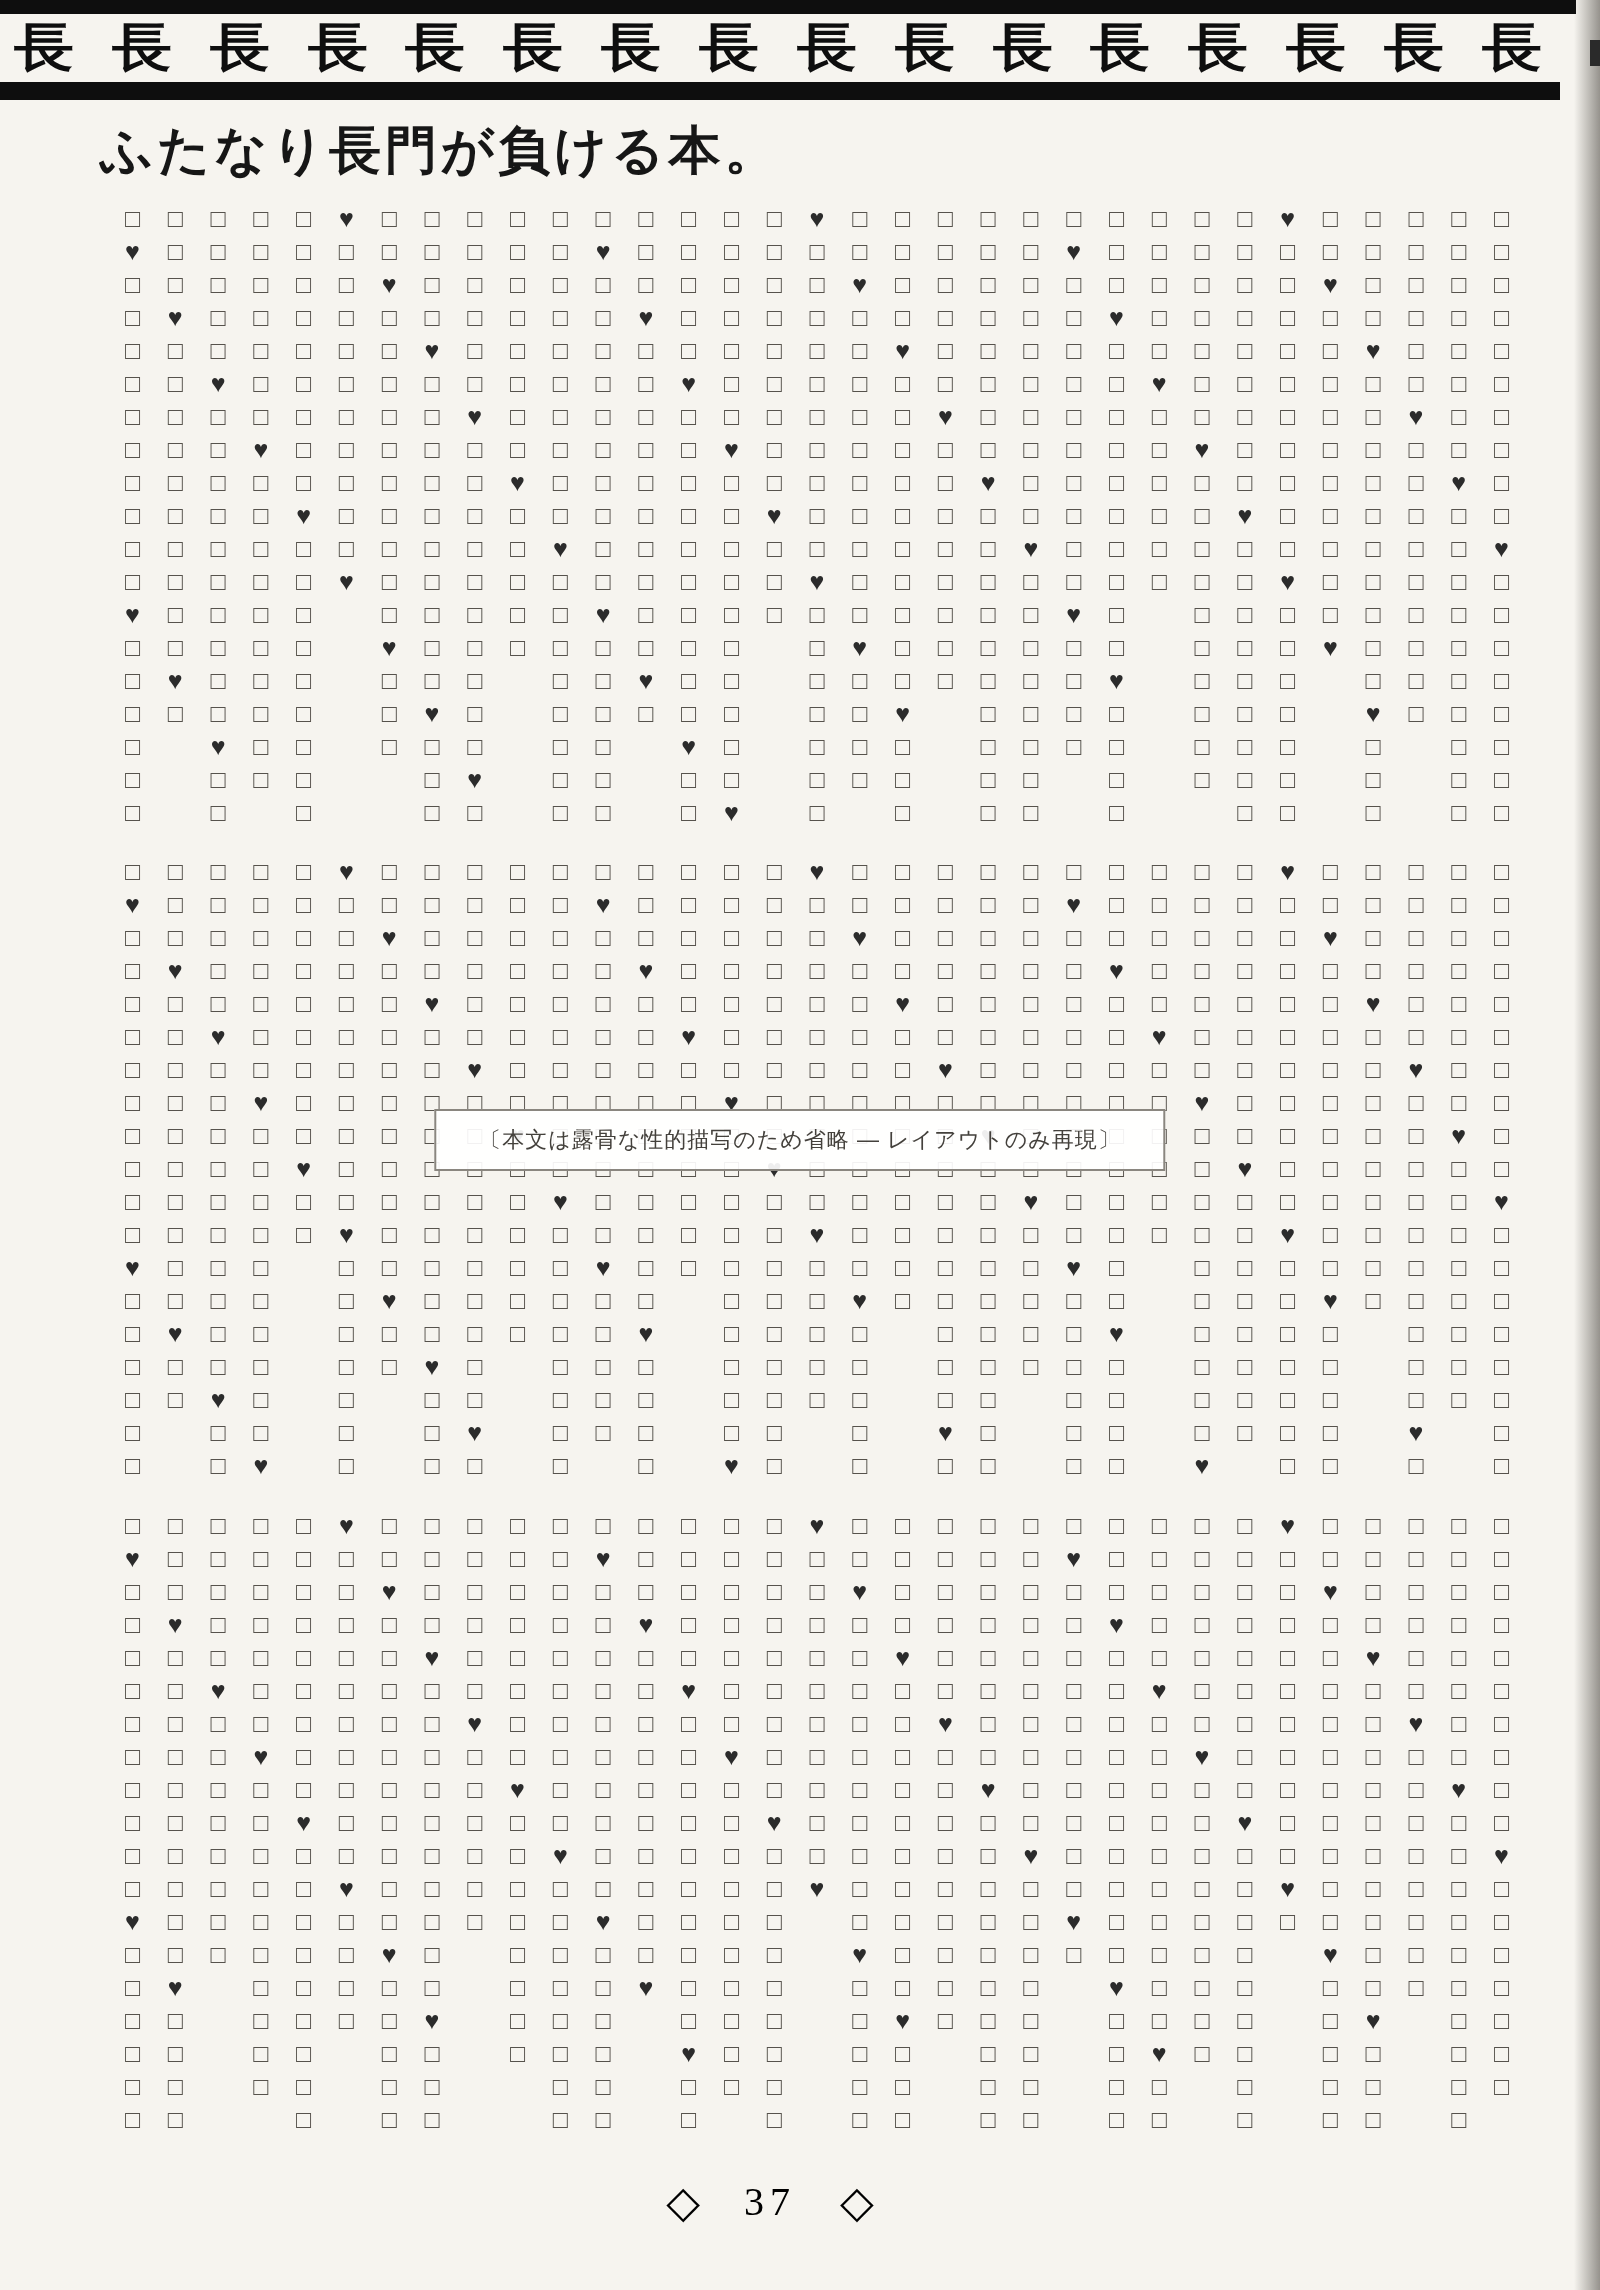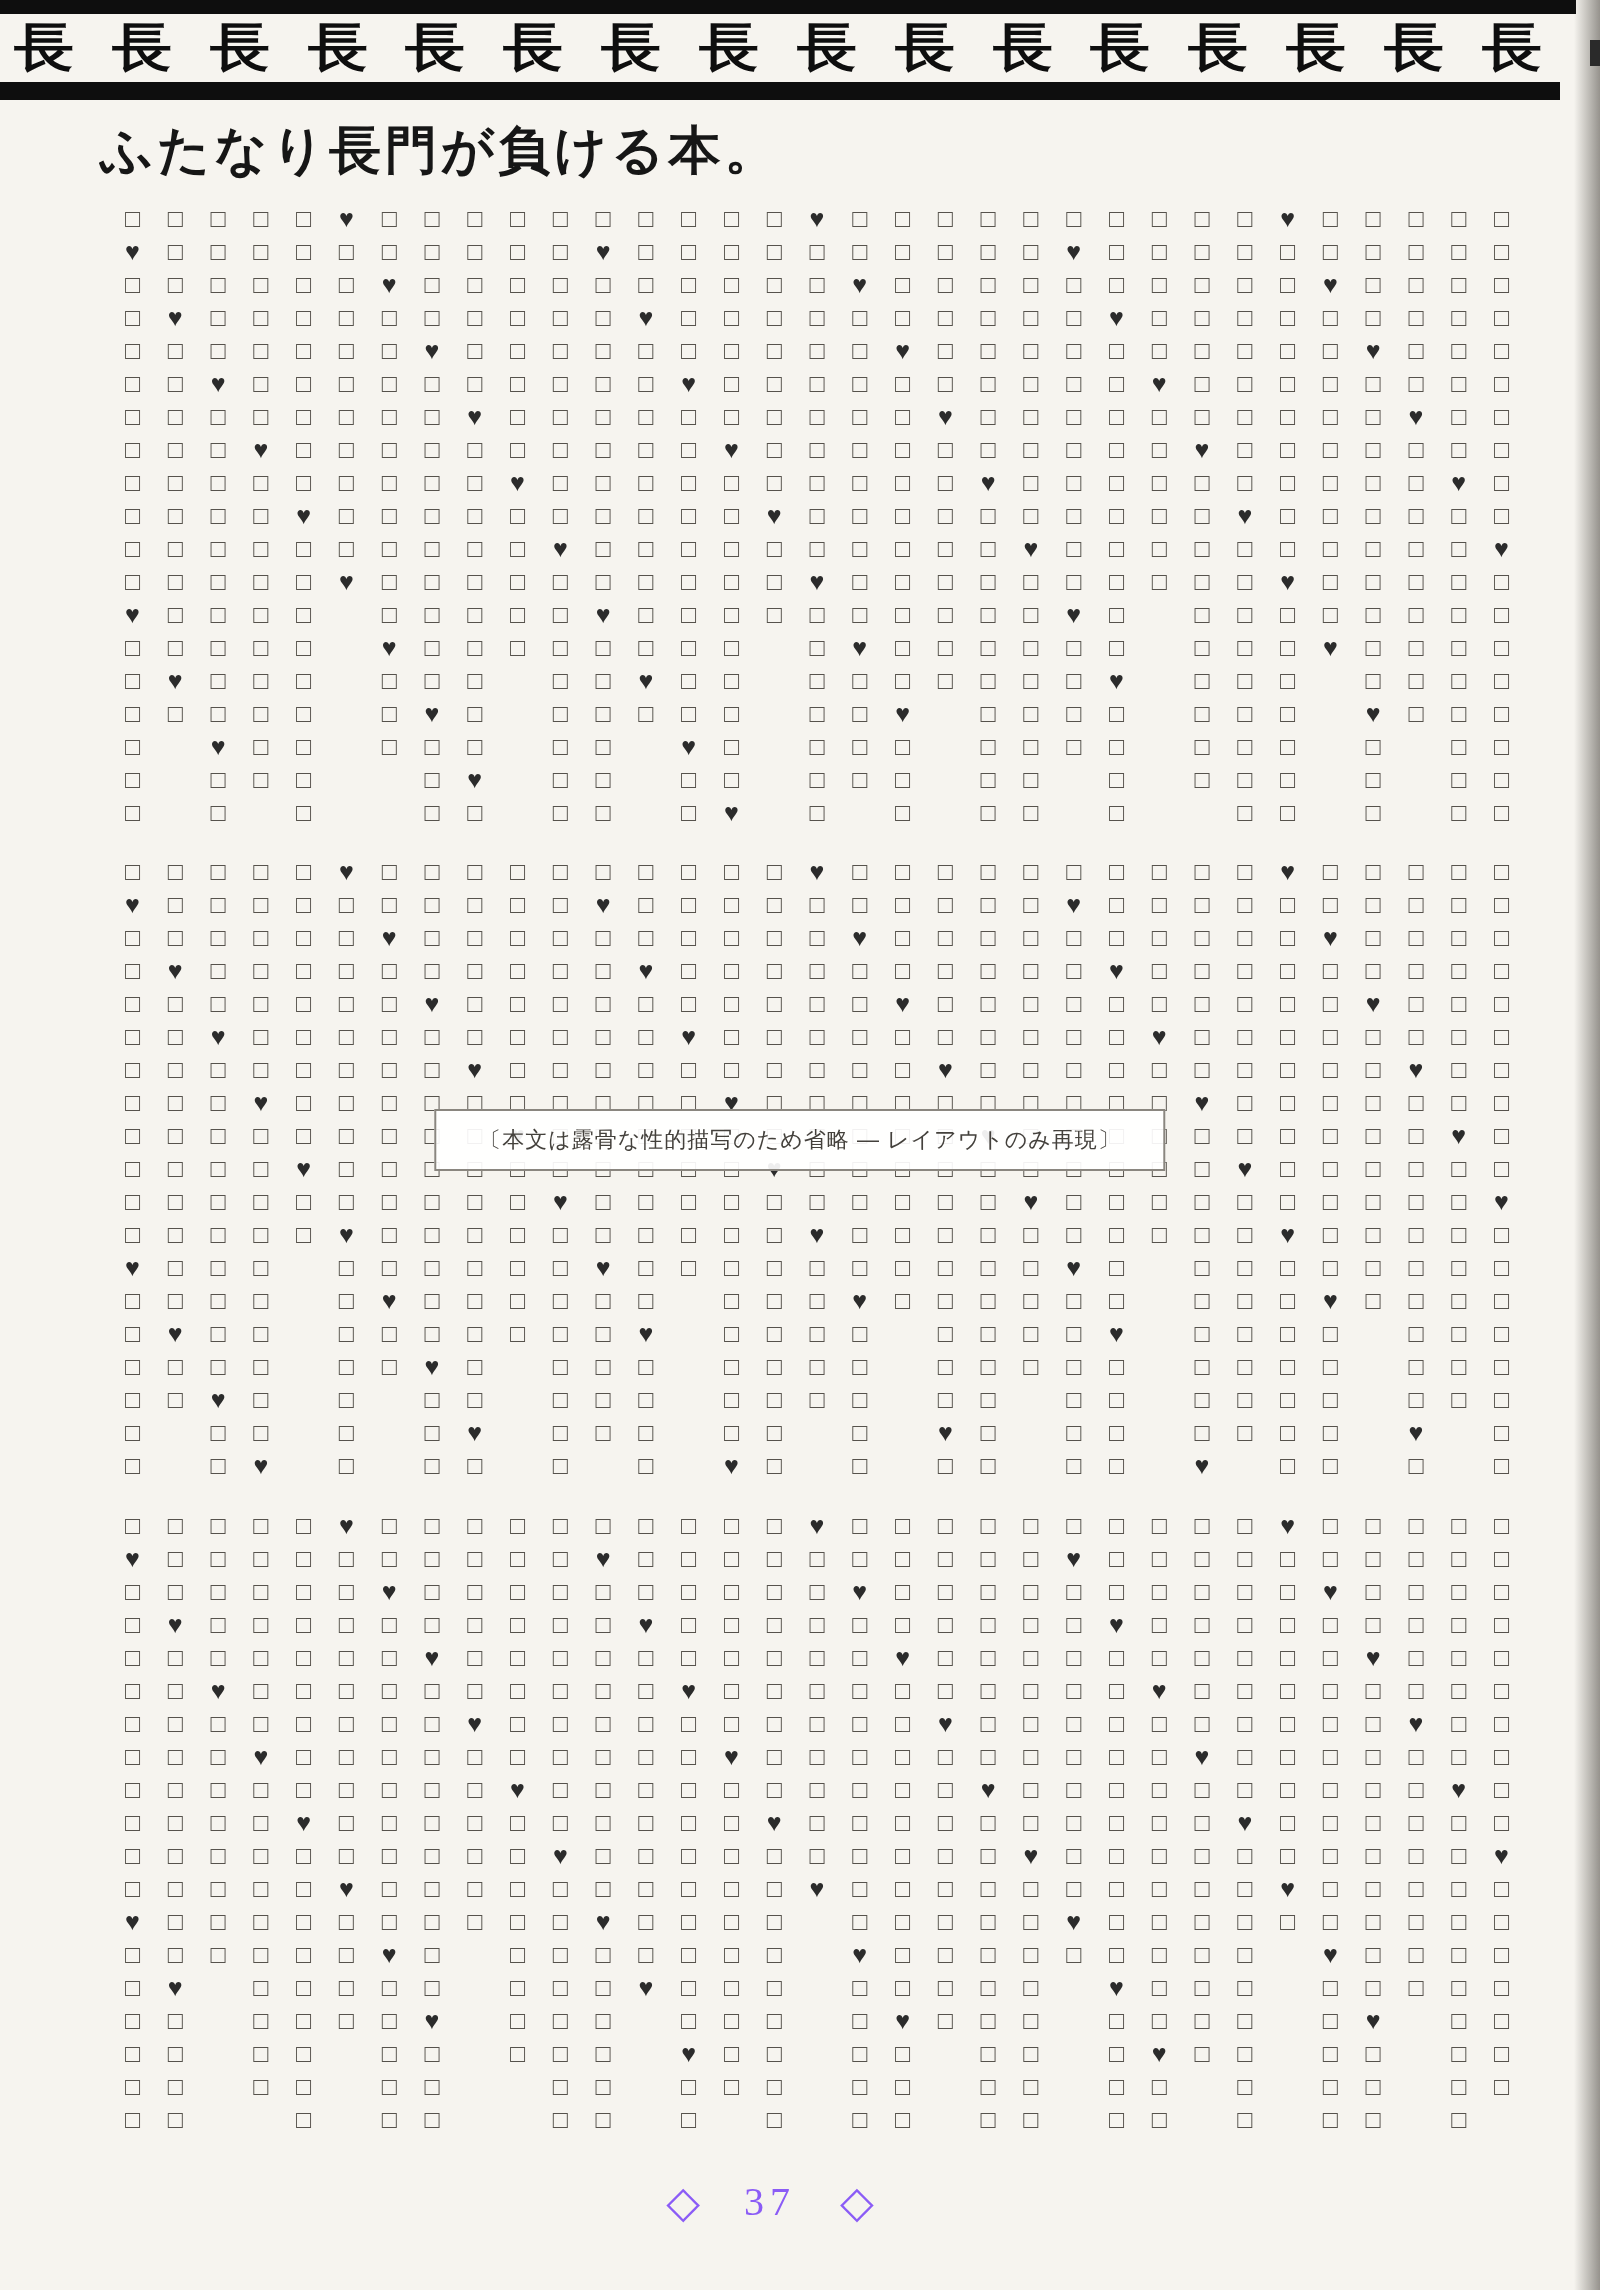--- a/index.html
+++ b/index.html
@@ -94,21 +94,21 @@
     letter-spacing: 1px;
     white-space: nowrap;
   }
   
   .footer {
     position: absolute;
     left: 0; right: 60px;
     top: 2176px;
     text-align: center;
     font-size: 40px;
-    color: #8b5cf6;
+    color: #000000;
   }
   .footer .diamond {
     font-size: 44px;
     vertical-align: -2px;
   }
   .footer .num {
     display: inline-block;
     margin: 0 34px;
     letter-spacing: 6px;
   }

